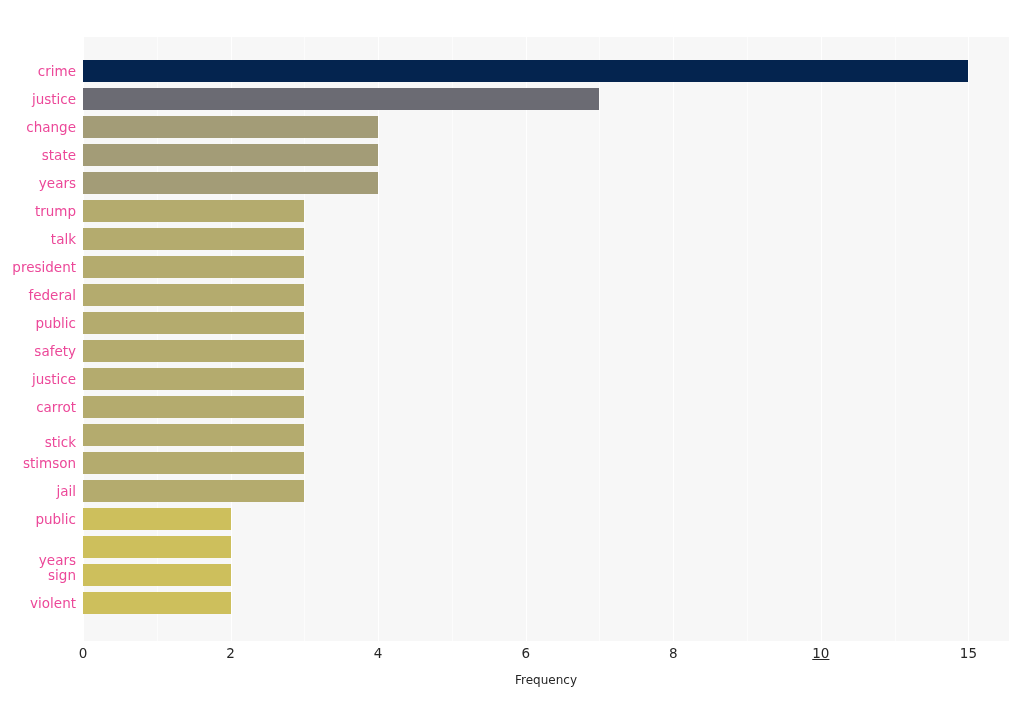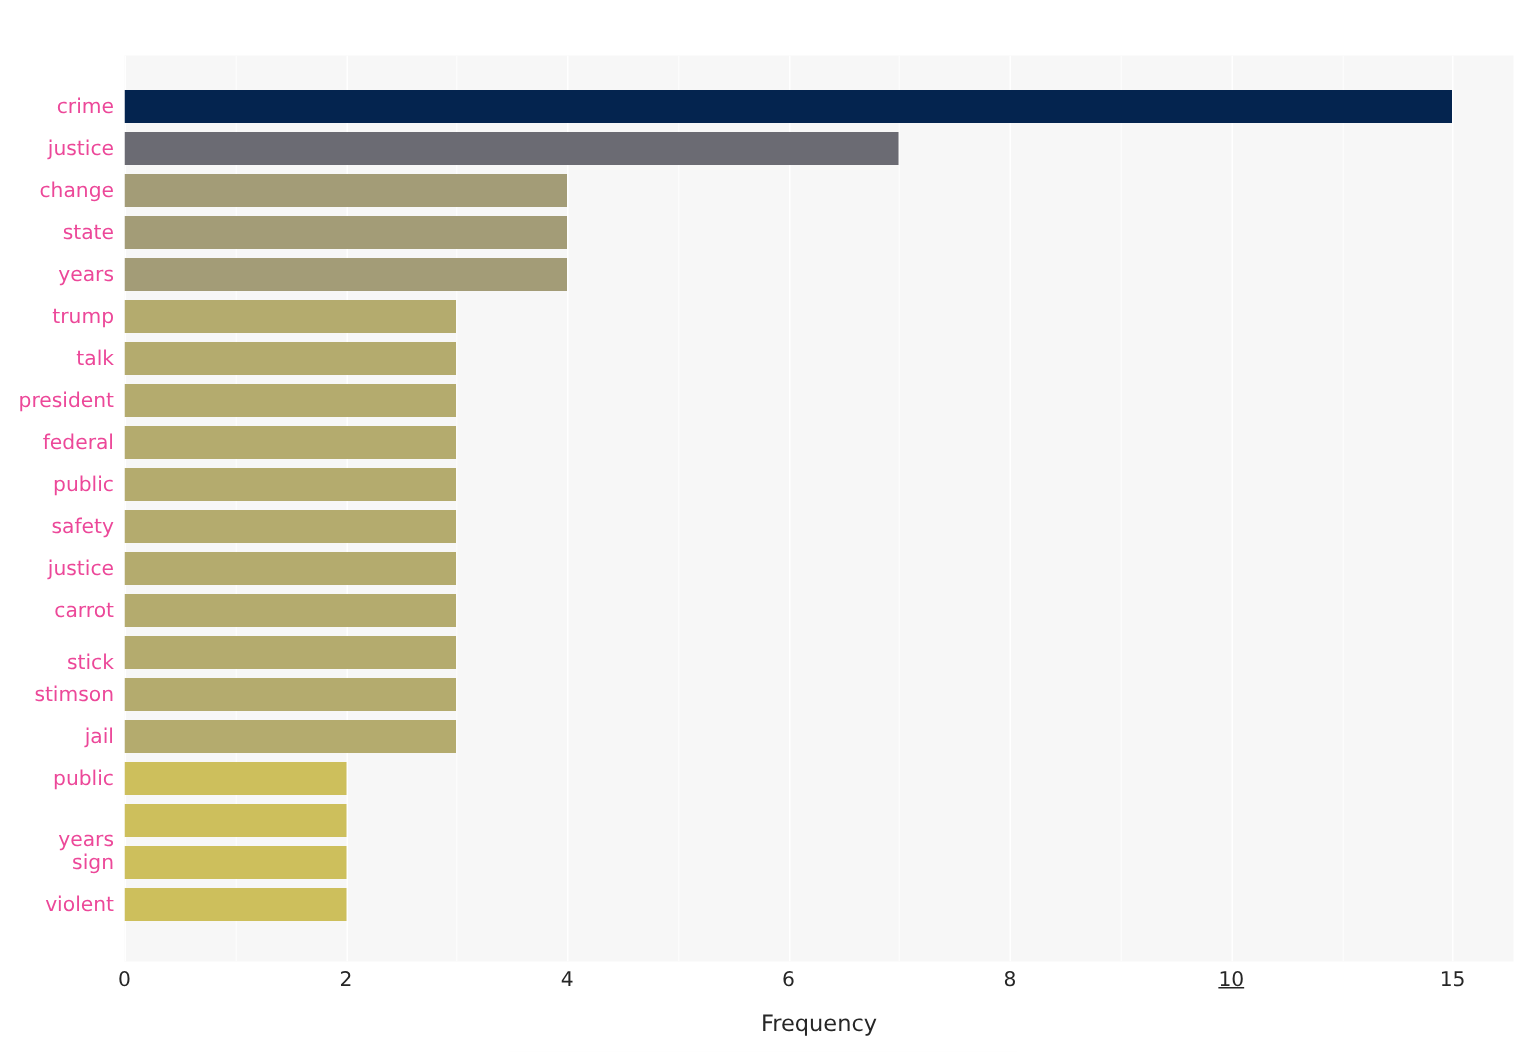--- a/index.html
+++ b/index.html
@@ -114,21 +114,21 @@
     color: #262626;
     white-space: nowrap;
   }
 
   #x-axis-title {
     position: absolute;
     left: 83px;
     top: 673px;
     width: 926px;
     text-align: center;
-    font-size: 15px;
+    font-size: 12px;
     color: #262626;
   }
 </style>
 </head>
 <body>
 
 <div id="figure">
 
 
   <div id="plot-area">

